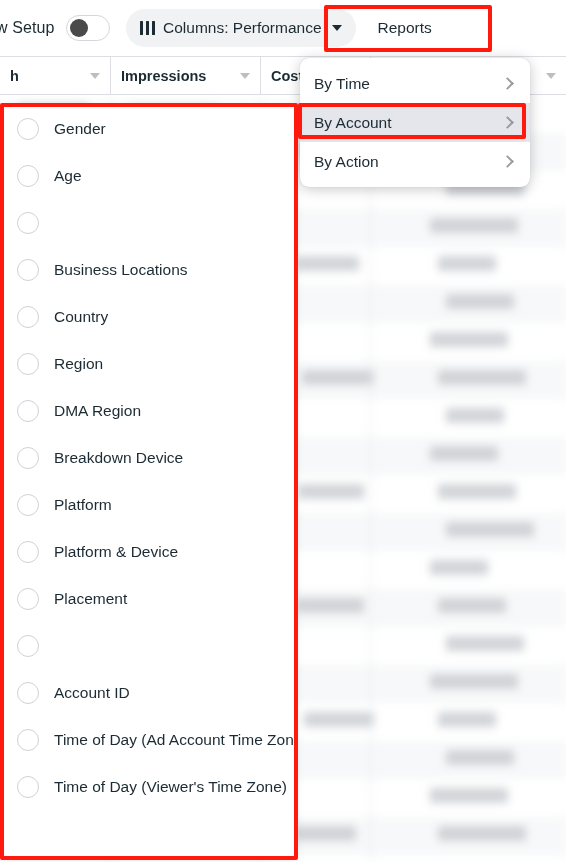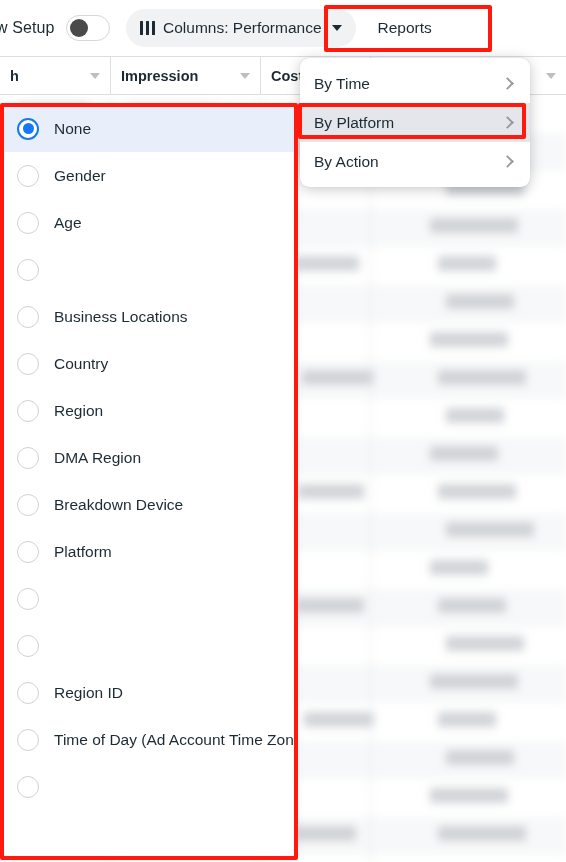--- a/index.html
+++ b/index.html
@@ -158,21 +158,21 @@
     <span class="reports-link">Reports</span>
   </div>
 
   <div class="table-bg">
     <div class="thead">
       <div class="th" style="width:110px;border-left:none;">
         <span>h</span>
         <span class="sortcaret"></span>
       </div>
       <div class="th" style="width:150px;">
-        <span>Impression</span>
+        <span>Impressions</span>
         <span class="sortcaret"></span>
       </div>
       <div class="th" style="width:110px;">
         <span>Cost</span>
       </div>
       <div class="th" style="width:196px;">
         <span></span>
         <span class="sortcaret"></span>
       </div>
     </div>
@@ -351,34 +351,30 @@
         </div>
       </div>
   </div>
 
   <div class="submenu">
     <div class="smrow">
       <span>By Time</span>
       <span class="chev"></span>
     </div>
     <div class="smrow hover">
-      <span>By Platform</span>
+      <span>By Account</span>
       <span class="chev"></span>
     </div>
     <div class="smrow">
       <span>By Action</span>
       <span class="chev"></span>
     </div>
   </div>
 
   <div class="radio-panel" id="radio-panel">
-      <div class="ritem sel">
-        <span class="radio"></span>
-        <span>None</span>
-      </div>
       <div class="ritem">
         <span class="radio"></span>
         <span>Gender</span>
       </div>
       <div class="ritem">
         <span class="radio"></span>
         <span>Age</span>
       </div>
       <div class="ritem">
         <span class="radio"></span>
@@ -402,34 +398,40 @@
       <div class="ritem">
         <span class="radio"></span>
         <span>Breakdown Device</span>
       </div>
       <div class="ritem">
         <span class="radio"></span>
         <span>Platform</span>
       </div>
       <div class="ritem">
         <span class="radio"></span>
-      </div>
-      <div class="ritem">
-        <span class="radio"></span>
-      </div>
-      <div class="ritem">
-        <span class="radio"></span>
-        <span>Region ID</span>
+        <span>Platform &amp; Device</span>
+      </div>
+      <div class="ritem">
+        <span class="radio"></span>
+        <span>Placement</span>
+      </div>
+      <div class="ritem">
+        <span class="radio"></span>
+      </div>
+      <div class="ritem">
+        <span class="radio"></span>
+        <span>Account ID</span>
       </div>
       <div class="ritem">
         <span class="radio"></span>
         <span>Time of Day (Ad Account Time Zone)</span>
       </div>
       <div class="ritem">
         <span class="radio"></span>
+        <span>Time of Day (Viewer's Time Zone)</span>
       </div>
     </div>
 
   <div class="redbox" id="rb-breakdown"></div>
   <div class="redbox" id="rb-delivery"></div>
   <div class="redbox" id="rb-panel"></div>
 
 </div>
 
 </body></html>

